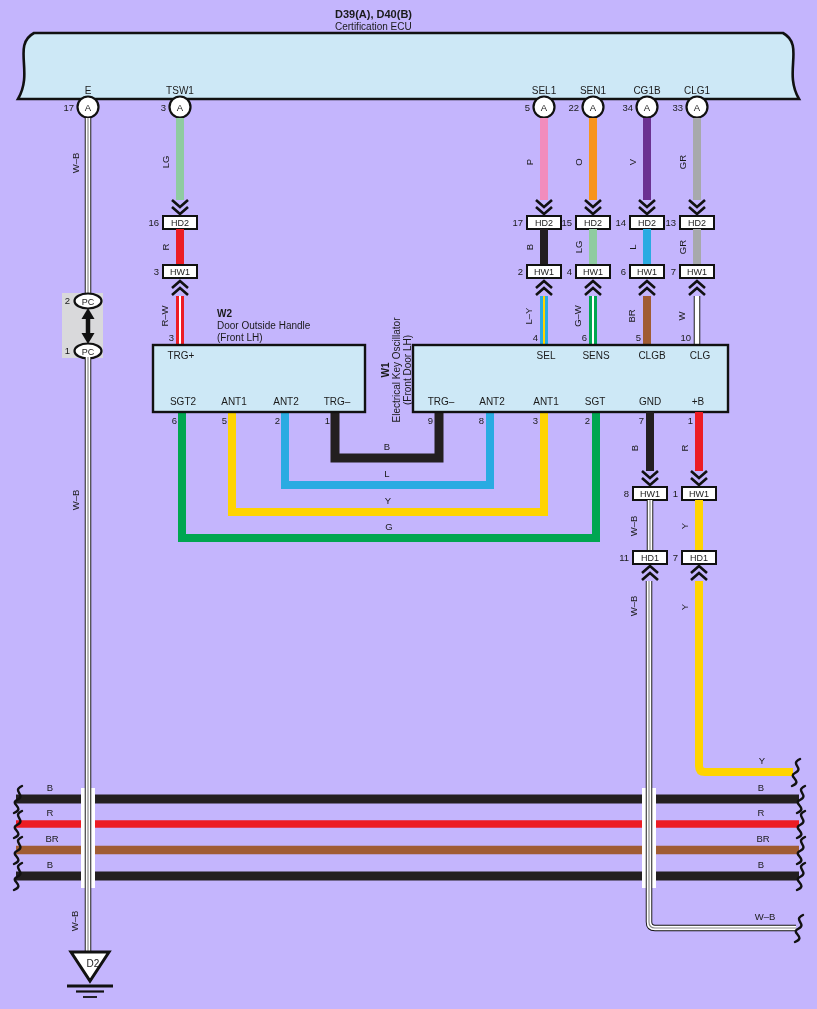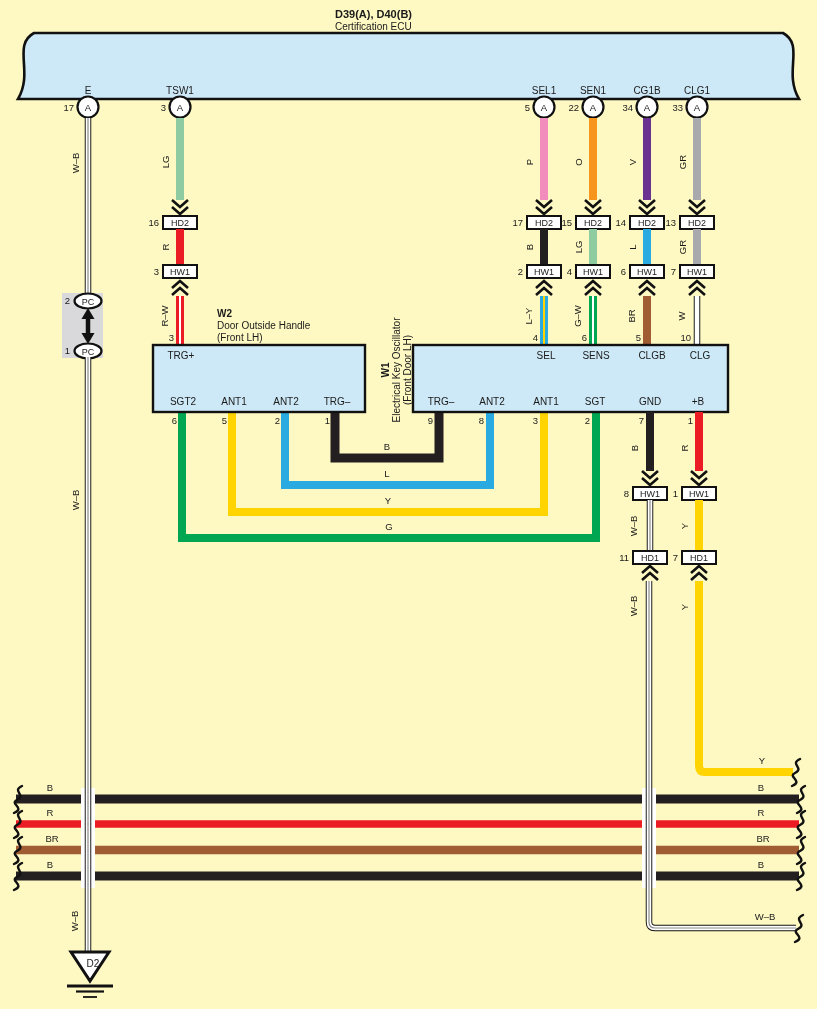--- a/index.html
+++ b/index.html
@@ -1,16 +1,16 @@
 <!DOCTYPE html>
 <html><head>
 <meta charset="utf-8">
 <style>
   html,body{margin:0;padding:0;background:#fff;}
-  .stage{width:817px;height:1009px;position:relative;background:#fef9c3;}
+  .stage{width:817px;height:1009px;position:relative;background:#c4b5fd;}
   svg text{font-family:"Liberation Sans",sans-serif;fill:#1a1a1a;}
   .s9{font-size:9px}
   .s95{font-size:9.5px}
   .s10{font-size:10px}
   .s11{font-size:11px}
   .b{font-weight:bold}
   .mid{text-anchor:middle}
   .end{text-anchor:end}
   .bx{fill:#fff;stroke:#111;stroke-width:2;}
   .band{fill:#CDE8F6;stroke:#111;stroke-width:2.6;}

